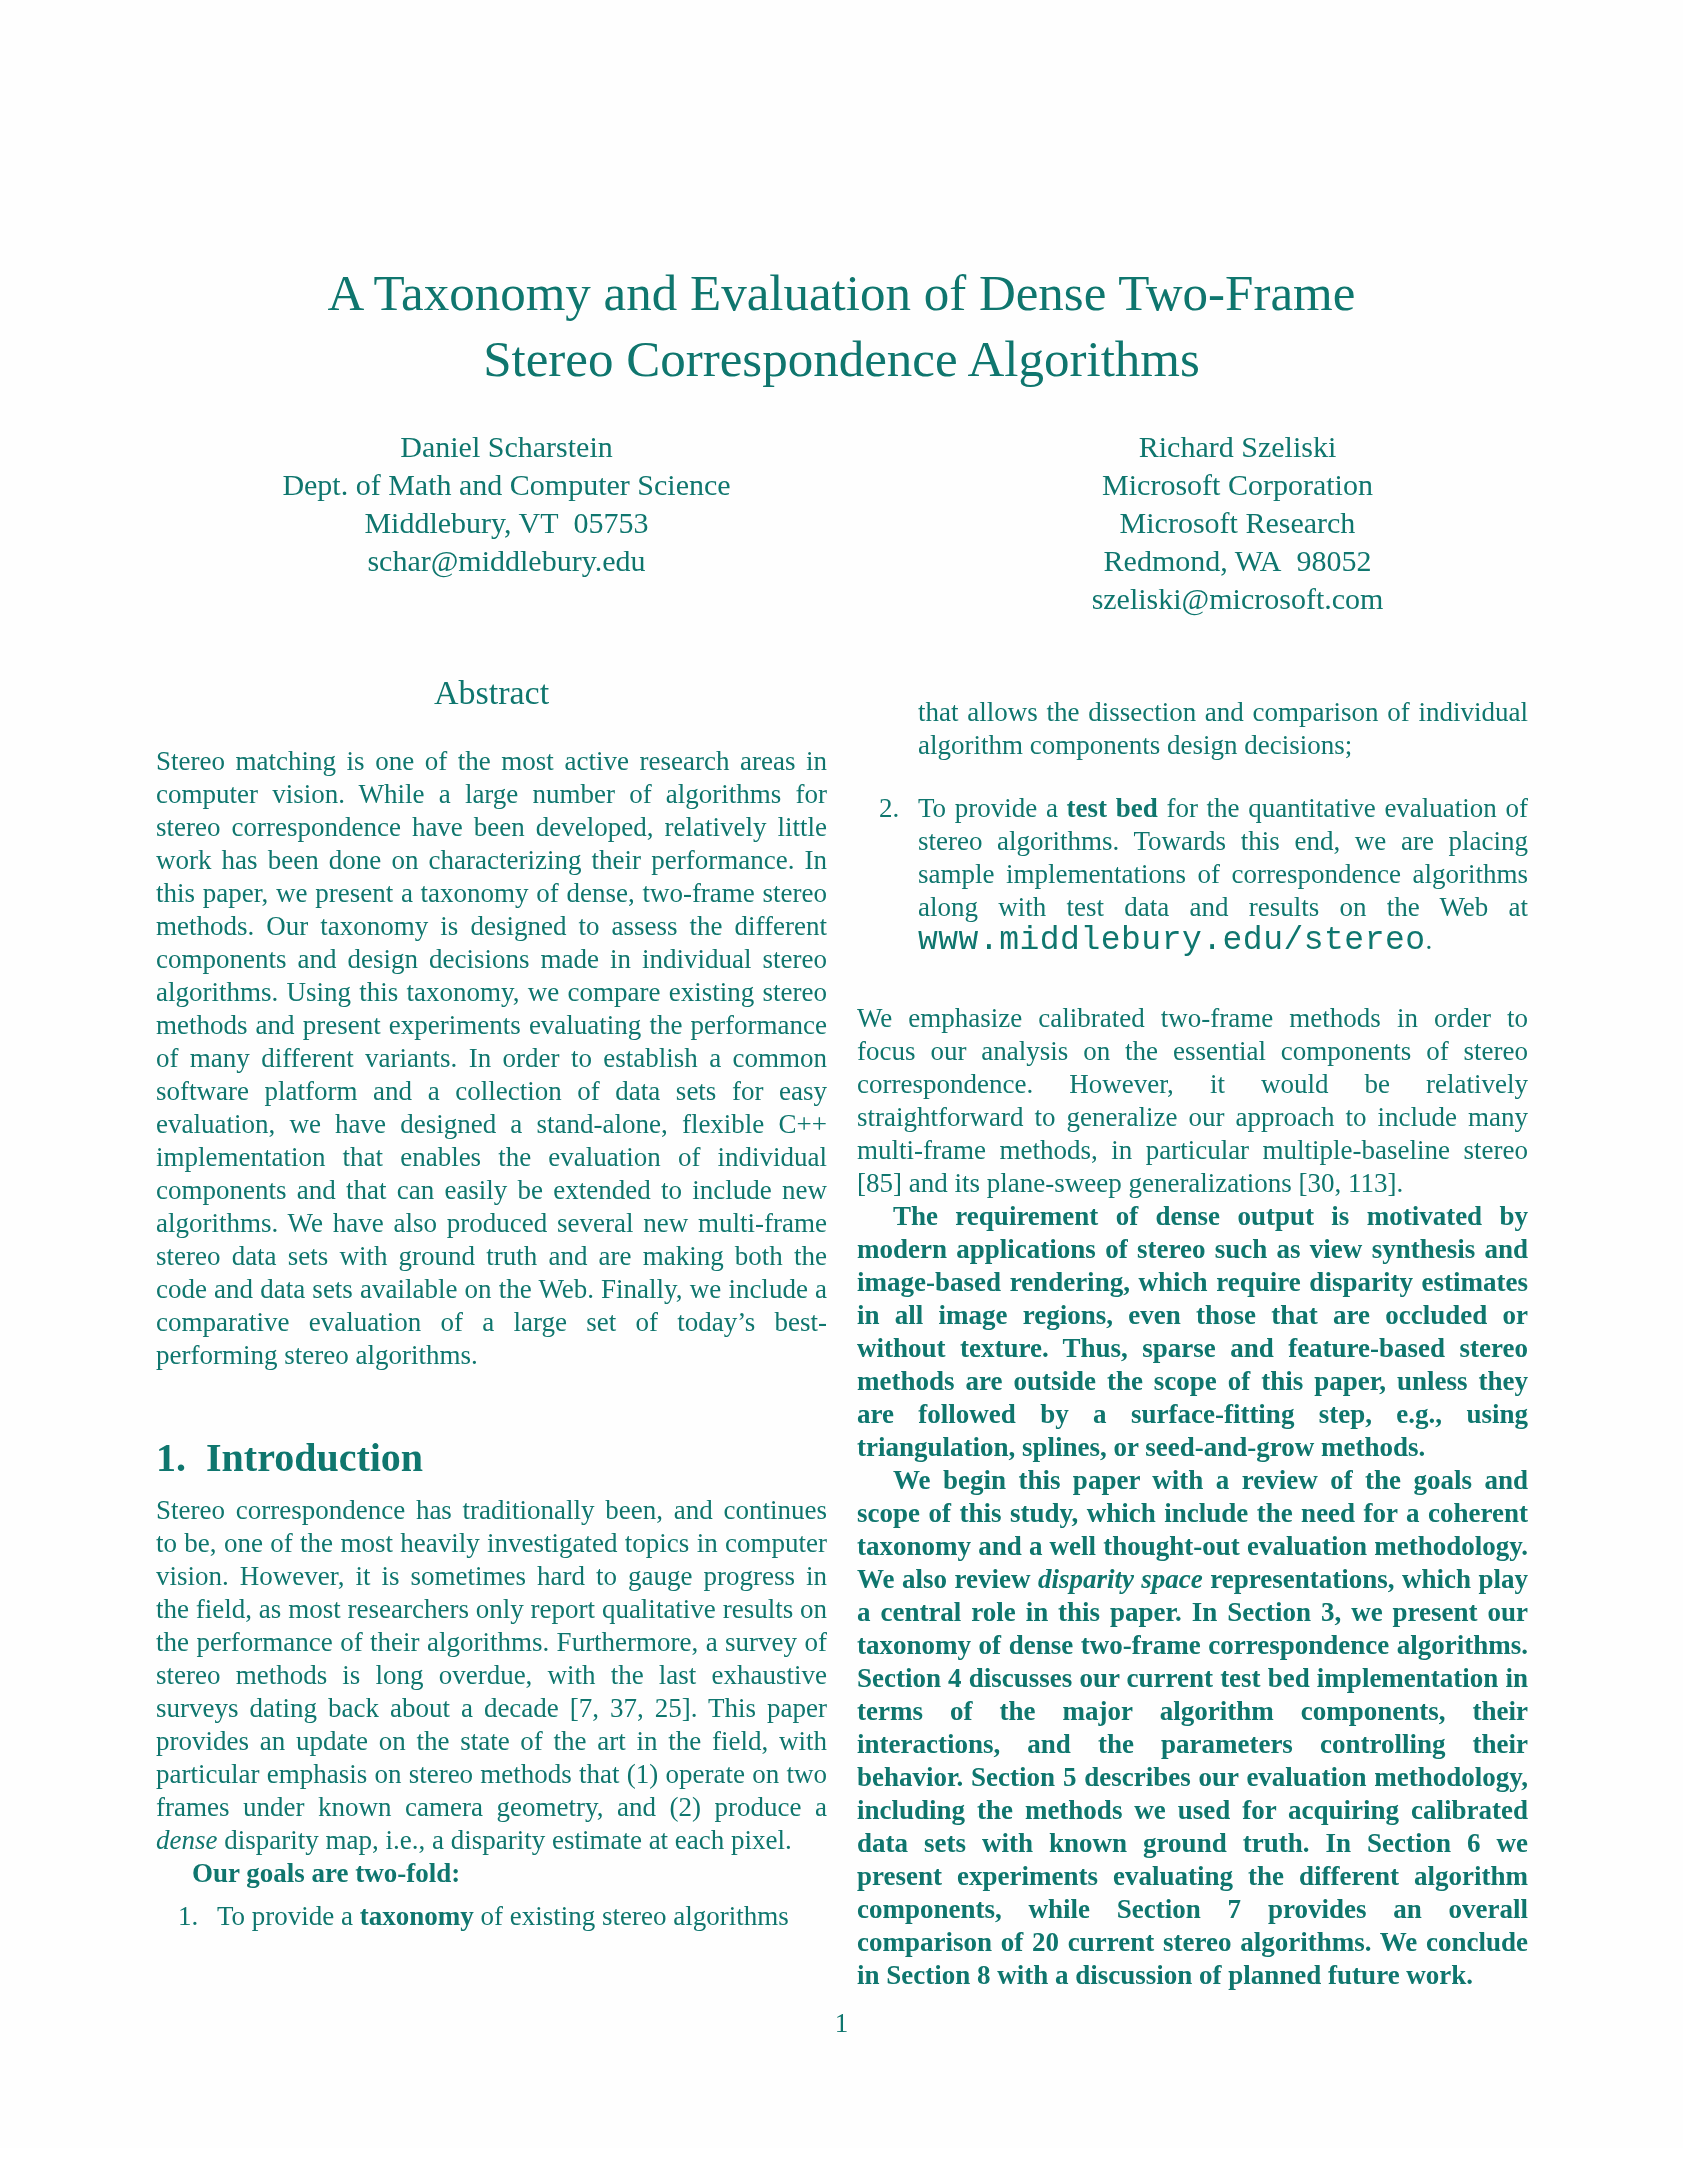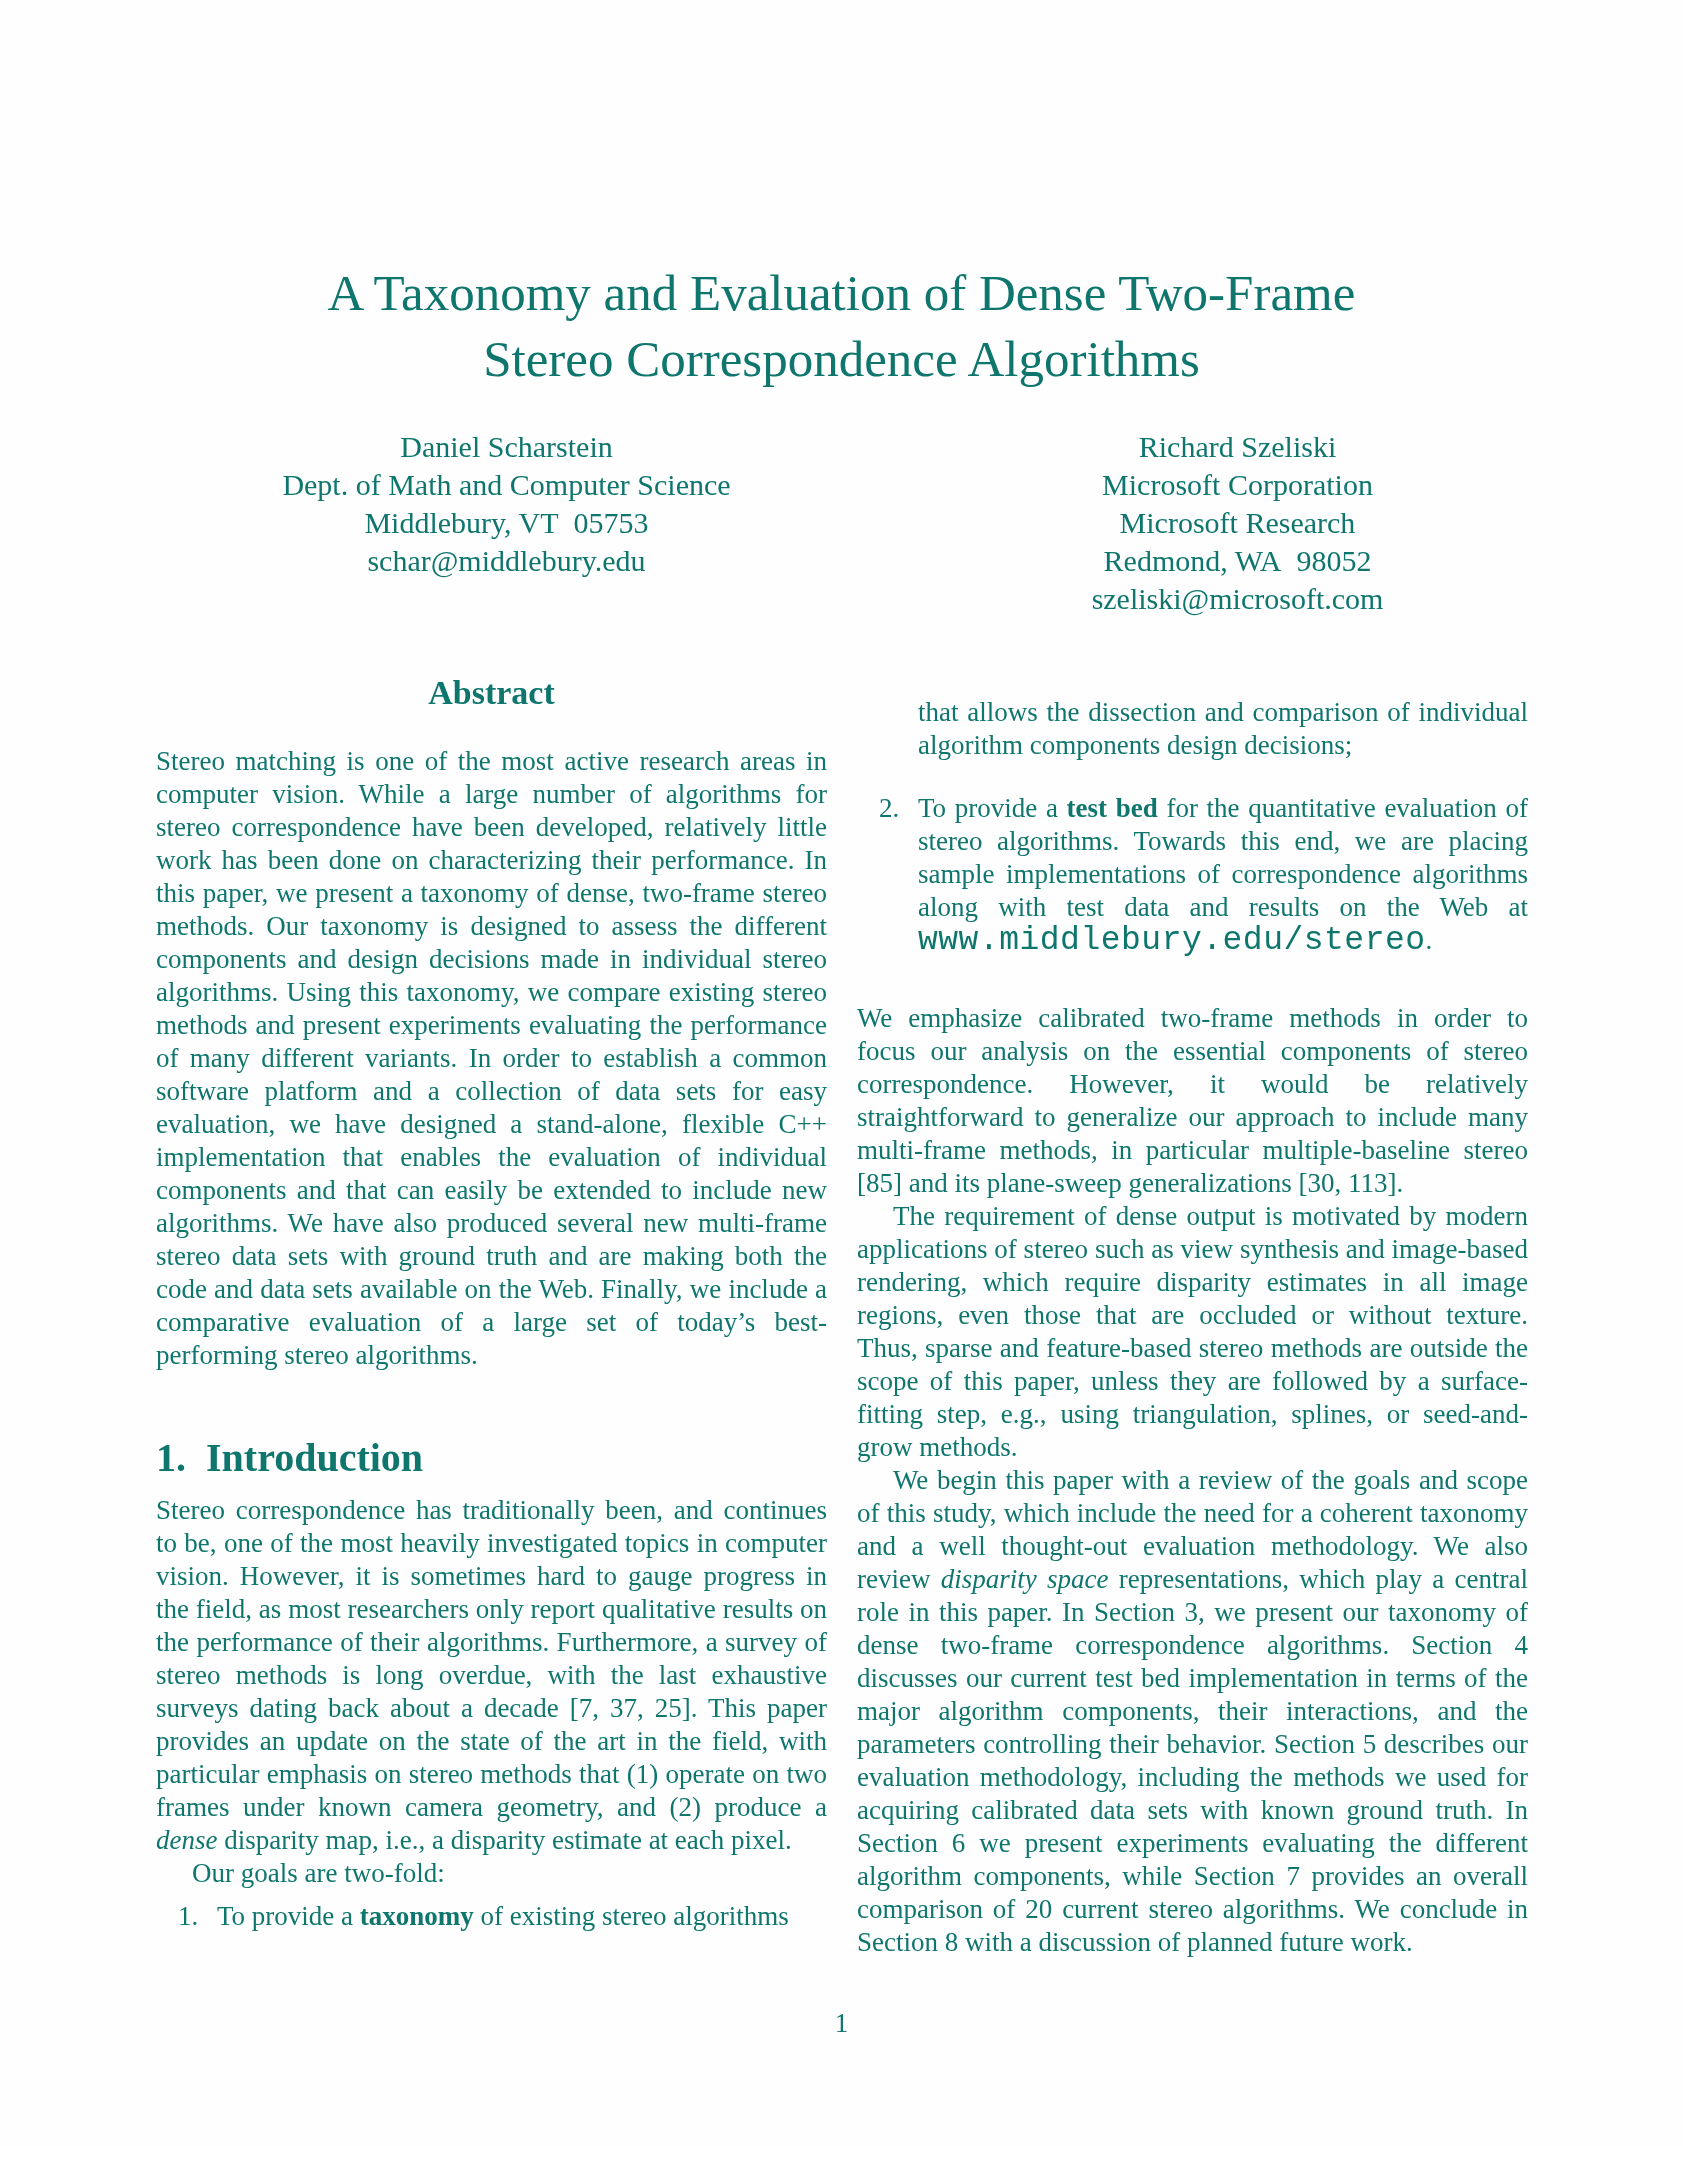--- a/index.html
+++ b/index.html
@@ -47,37 +47,37 @@
     gap: 30px;
     font-size: 27px;
     line-height: 33px;
   }
   .col { width: 671px; }
   .col-right { padding-top: 27px; }
 
   .block-center-heading {
     font-size: 34px;
     line-height: 48px;
-    font-weight: bold;
+    font-weight: normal;
     text-align: center;
     margin: 0 0 28px 0;
   }
   .block-section-heading {
     font-size: 40px;
     line-height: 44px;
     font-weight: bold;
     margin: 64px 0 14px 0;
   }
   .block-para {
     margin: 0;
     text-align: justify;
     hyphens: auto;
     -webkit-hyphens: auto;
   }
-  .block-para.indent { text-indent: 36px; }
+  .block-para.indent { text-indent: 36px; font-weight: bold; }
 
   .block-item {
     position: relative;
     padding-left: 61px;
     text-align: justify;
     hyphens: auto;
     -webkit-hyphens: auto;
   }
   .item-label { position: absolute; left: 22px; top: 0; }
   .block-item-cont {

